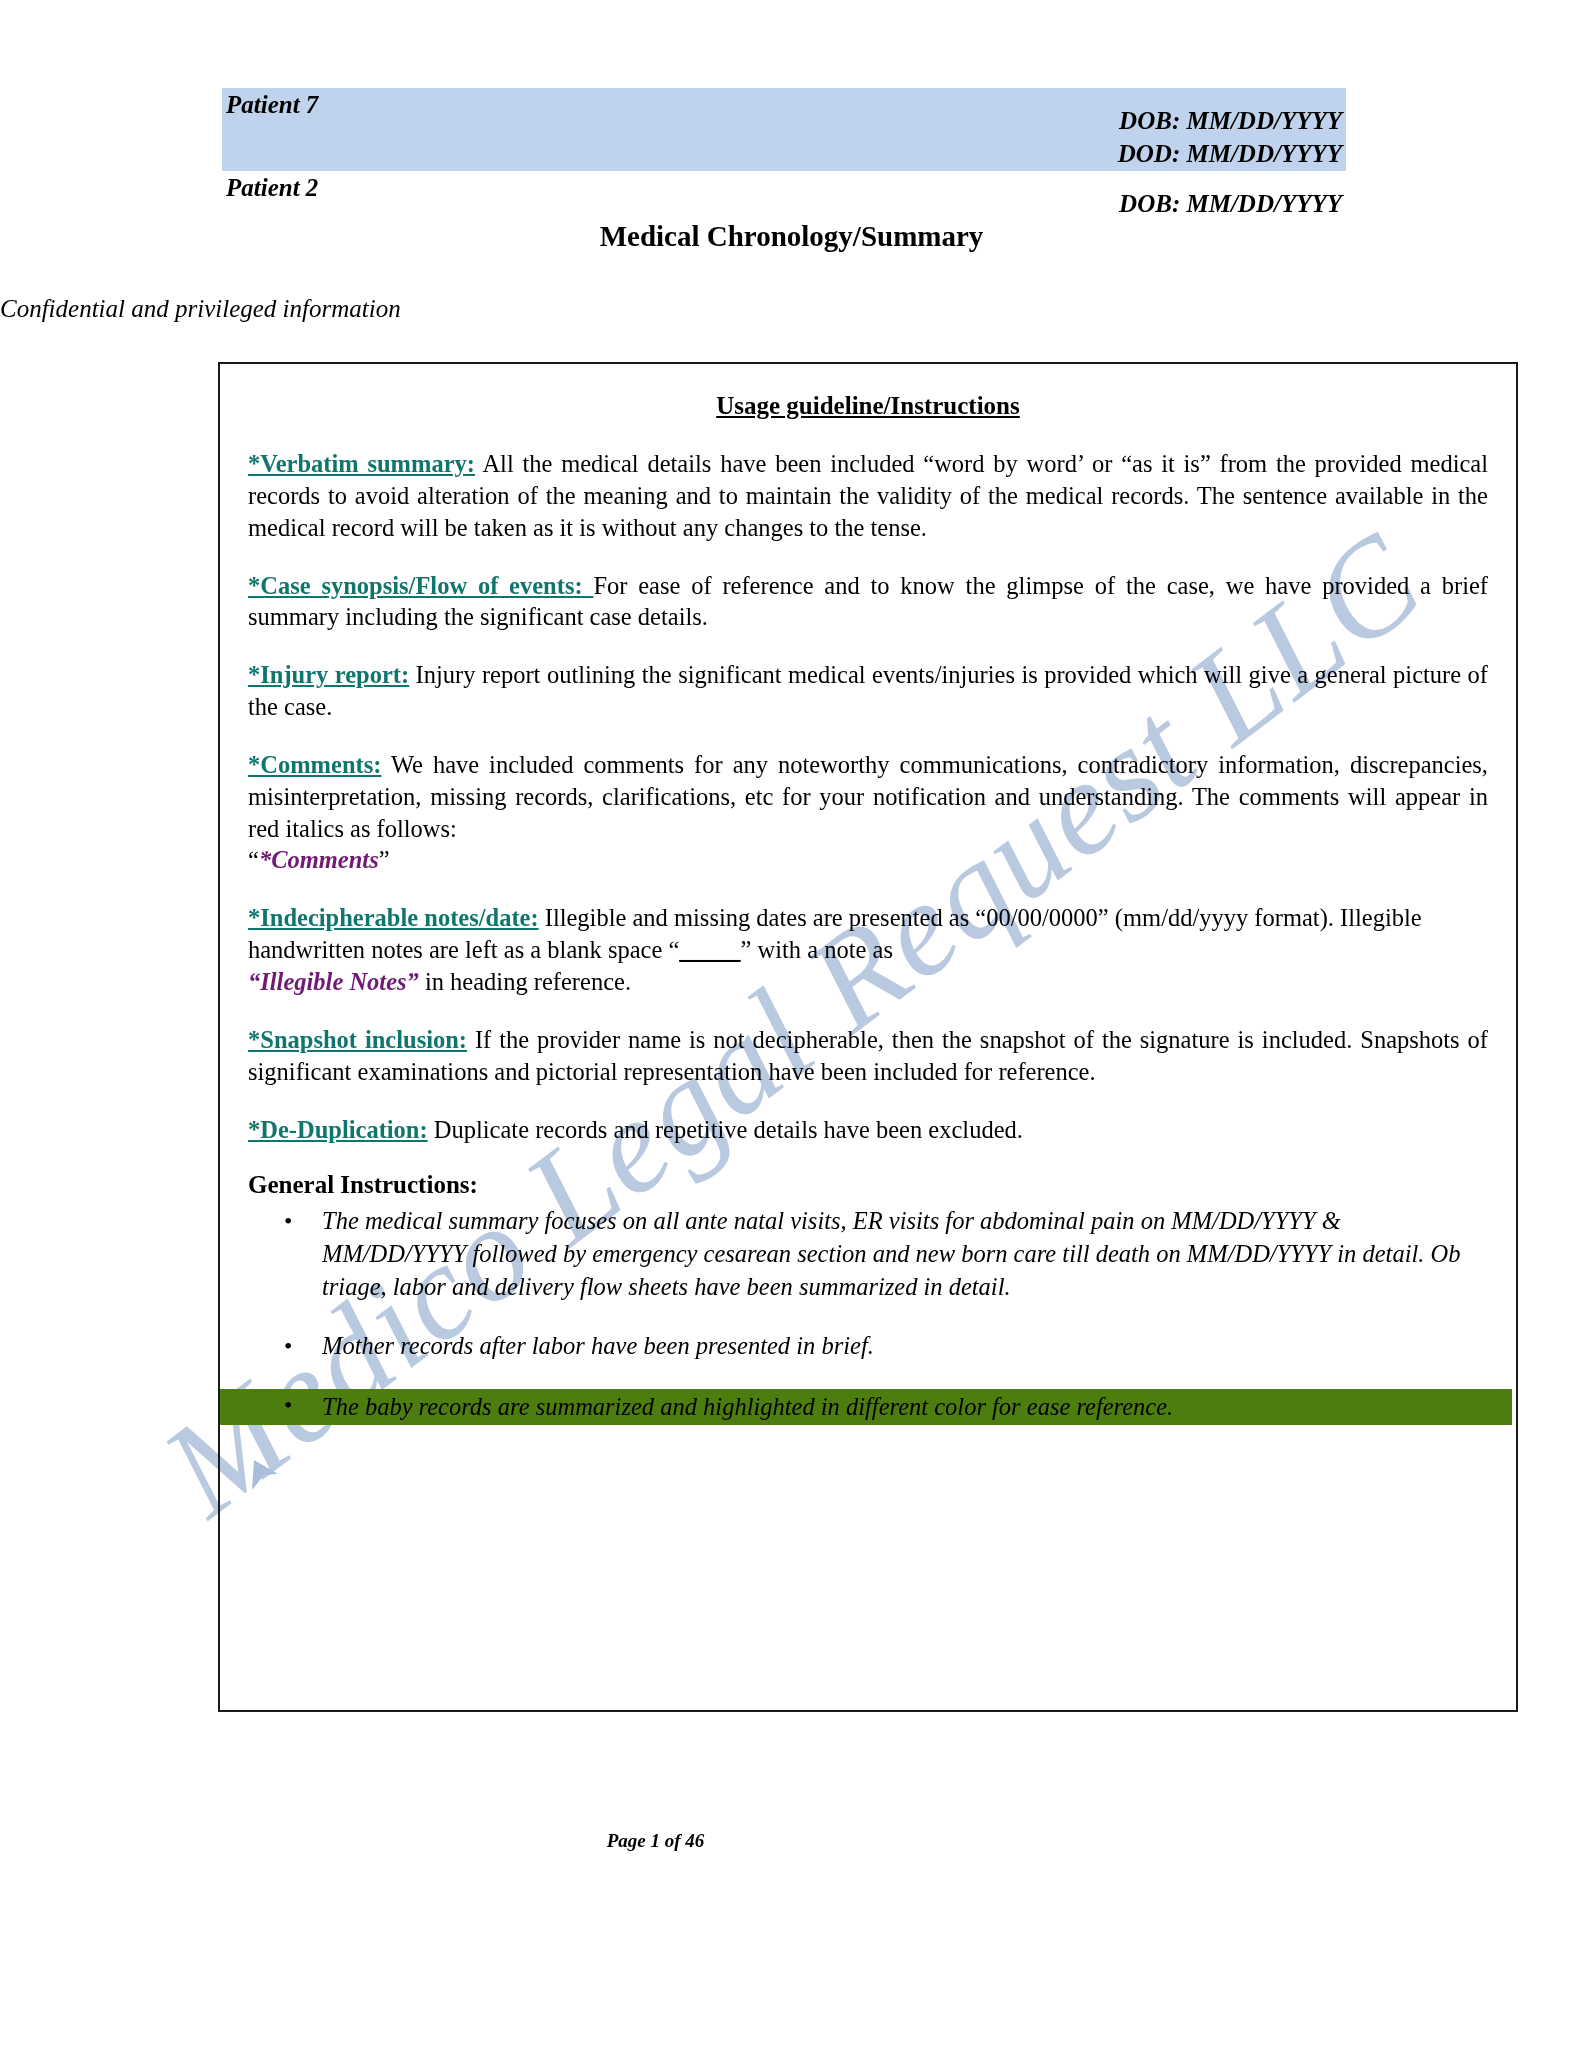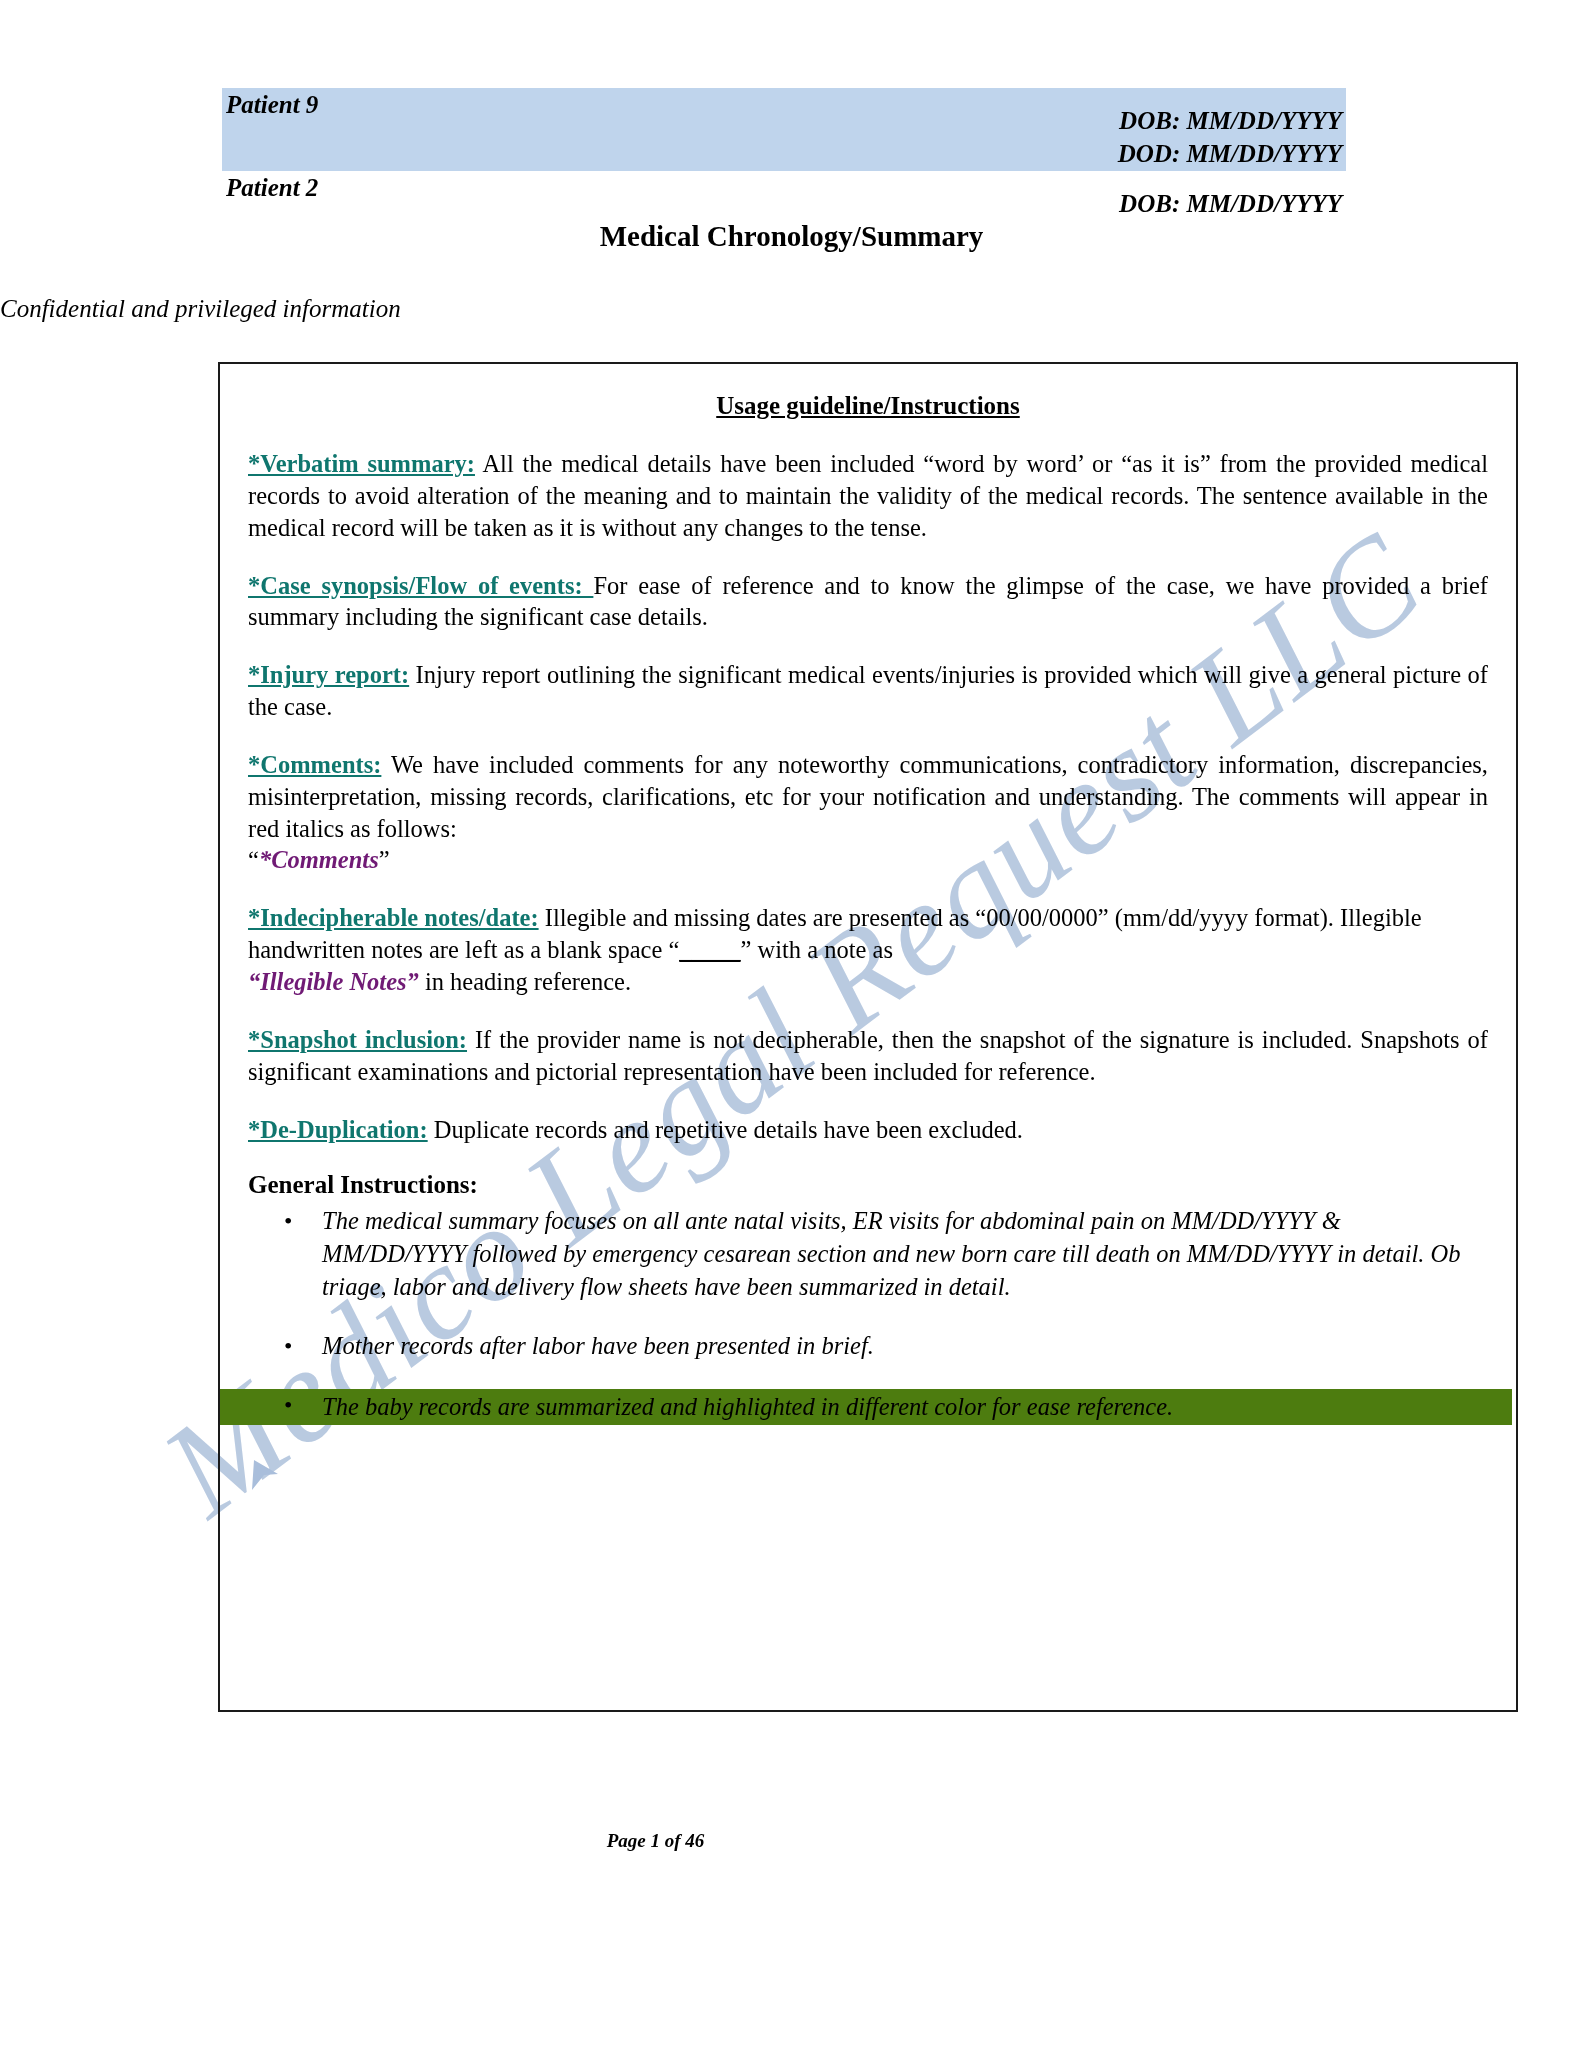--- a/index.html
+++ b/index.html
@@ -190,21 +190,21 @@
 </style>
 </head>
 <body>
 
 <div class="page">
 
   <div class="watermark">Medico Legal Request LLC</div>
 
   <div class="doc-header">
     <div class="hdr-row hl">
-      <div class="hdr-left">Patient 9</div>
+      <div class="hdr-left">Patient 7</div>
       <div class="hdr-right">
         <div>DOB: MM/DD/YYYY</div>
         <div>DOD: MM/DD/YYYY</div>
       </div>
     </div>
     <div class="hdr-row">
       <div class="hdr-left">Patient 2</div>
       <div class="hdr-right">
         <div>DOB: MM/DD/YYYY</div>
       </div>

